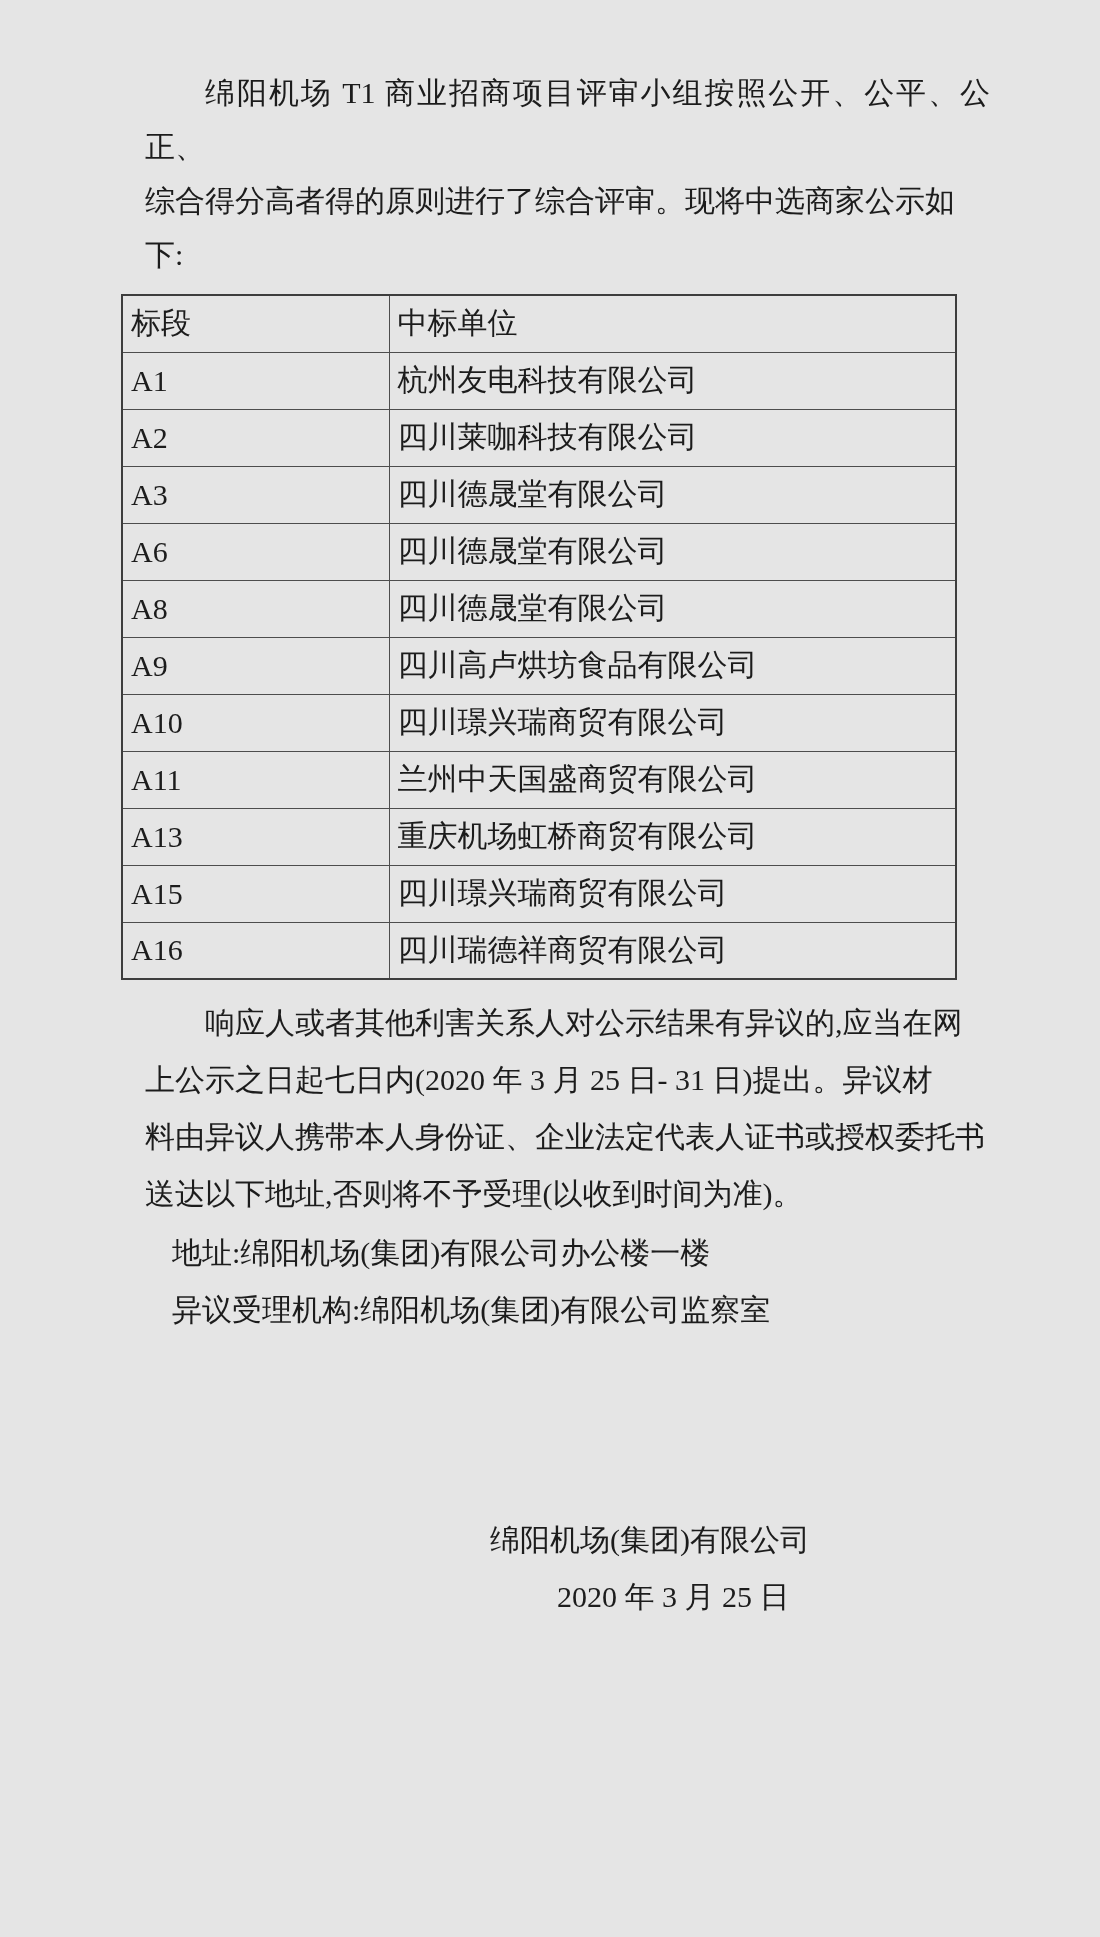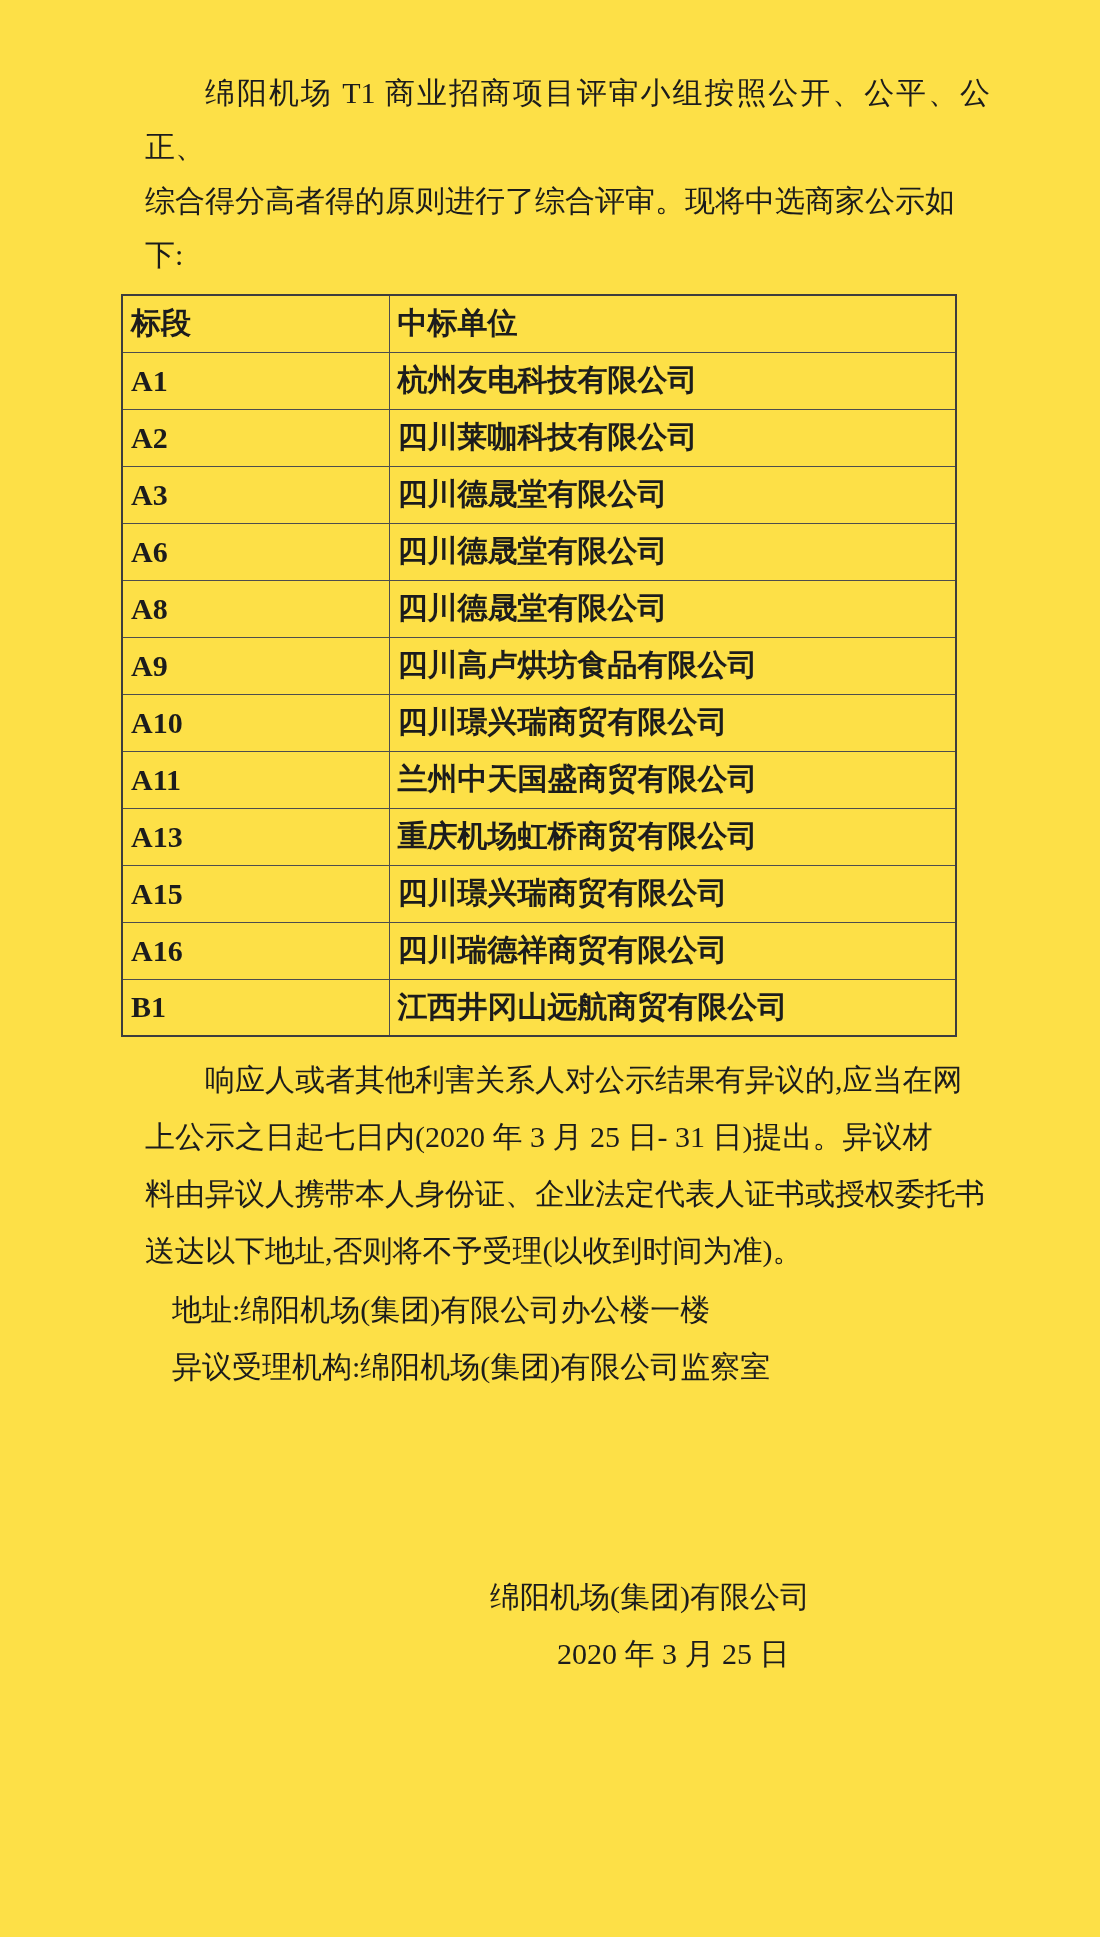--- a/index.html
+++ b/index.html
@@ -3,21 +3,21 @@
 <meta charset="utf-8">
 <title>公示</title>
 <style>
   * { margin: 0; padding: 0; box-sizing: border-box; }
   html, body { background: #ffffff; }
   .page {
     position: relative;
     width: 1100px;
     height: 1937px;
     margin: 0 auto;
-    background: #fde047;
+    background: #e5e5e5;
     color: #1c1c1c;
     font-family: "Liberation Serif", "DejaVu Serif", serif;
     font-size: 30px;
     padding: 66px 110px 0 145px;
     overflow: hidden;
   }
   .para {
     line-height: 54px;
     white-space: pre-line;
     text-align: justify;
@@ -32,21 +32,21 @@
     margin-left: -24px;
     margin-top: 12px;
     border: 2px solid #3d3d3d;
     font-size: 30px;
   }
   table.bid-table th,
   table.bid-table td {
     border: 1px solid #4d4d4d;
     height: 57px;
     padding: 4px 8px;
-    font-weight: bold;
+    font-weight: normal;
     text-align: left;
     vertical-align: middle;
     overflow: hidden;
     white-space: nowrap;
   }
   .contact { margin-top: 2px; line-height: 57px; }
   .contact p { text-indent: 27px; }
   .signature { margin-top: 173px; line-height: 57px; }
   .sig-company { margin-left: 345px; }
   .sig-date { margin-left: 412px; }
@@ -109,24 +109,20 @@
         <td>重庆机场虹桥商贸有限公司</td>
       </tr>
       <tr>
         <td>A15</td>
         <td>四川璟兴瑞商贸有限公司</td>
       </tr>
       <tr>
         <td>A16</td>
         <td>四川瑞德祥商贸有限公司</td>
       </tr>
-      <tr>
-        <td>B1</td>
-        <td>江西井冈山远航商贸有限公司</td>
-      </tr>
     </tbody>
   </table>
 
   <p class="para indent p2">响应人或者其他利害关系人对公示结果有异议的,应当在网
 上公示之日起七日内(2020 年 3 月 25 日- 31 日)提出。异议材
 料由异议人携带本人身份证、企业法定代表人证书或授权委托书
 送达以下地址,否则将不予受理(以收到时间为准)。</p>
 
   <div class="contact">
     <p>地址:绵阳机场(集团)有限公司办公楼一楼</p>

